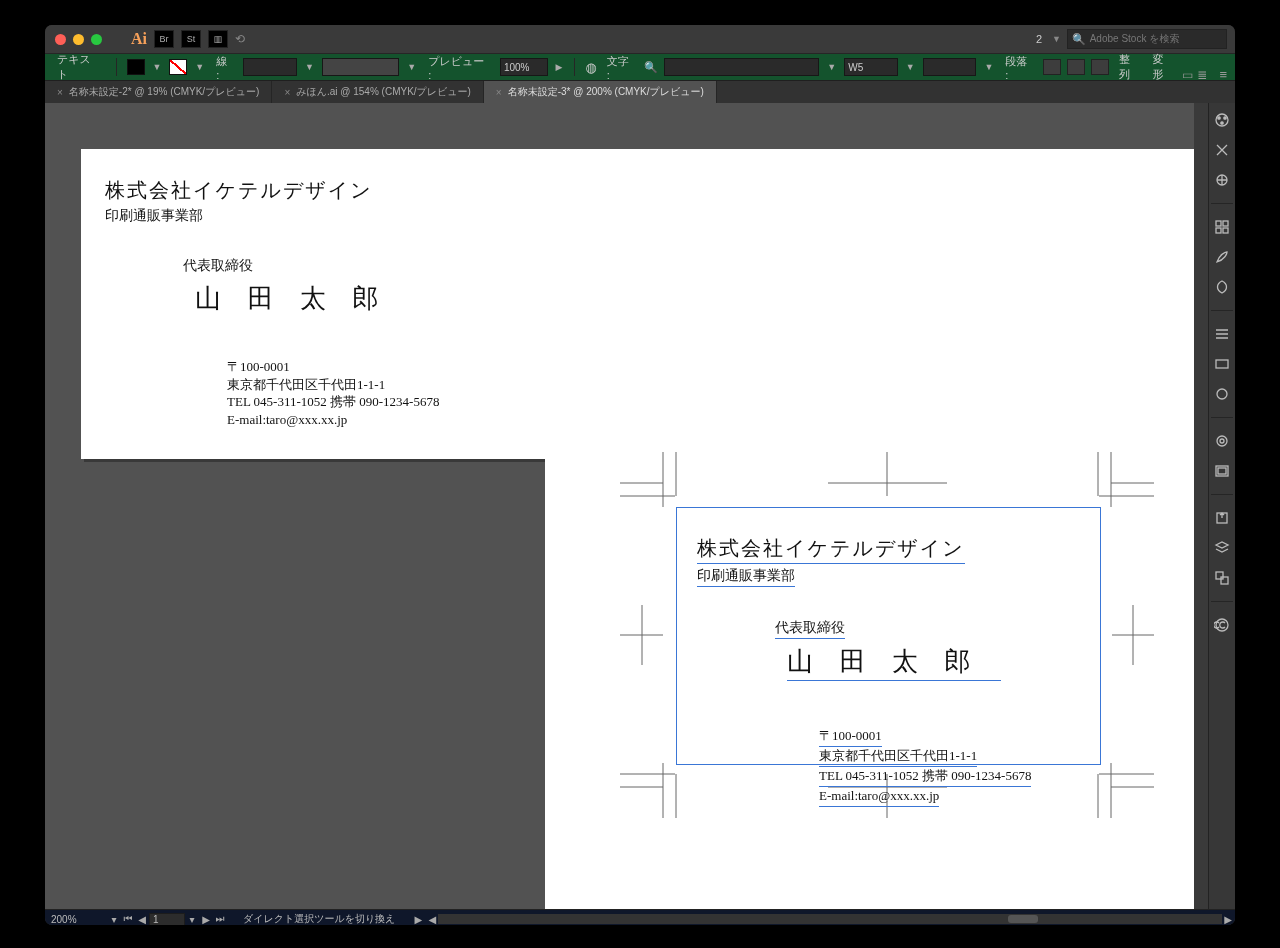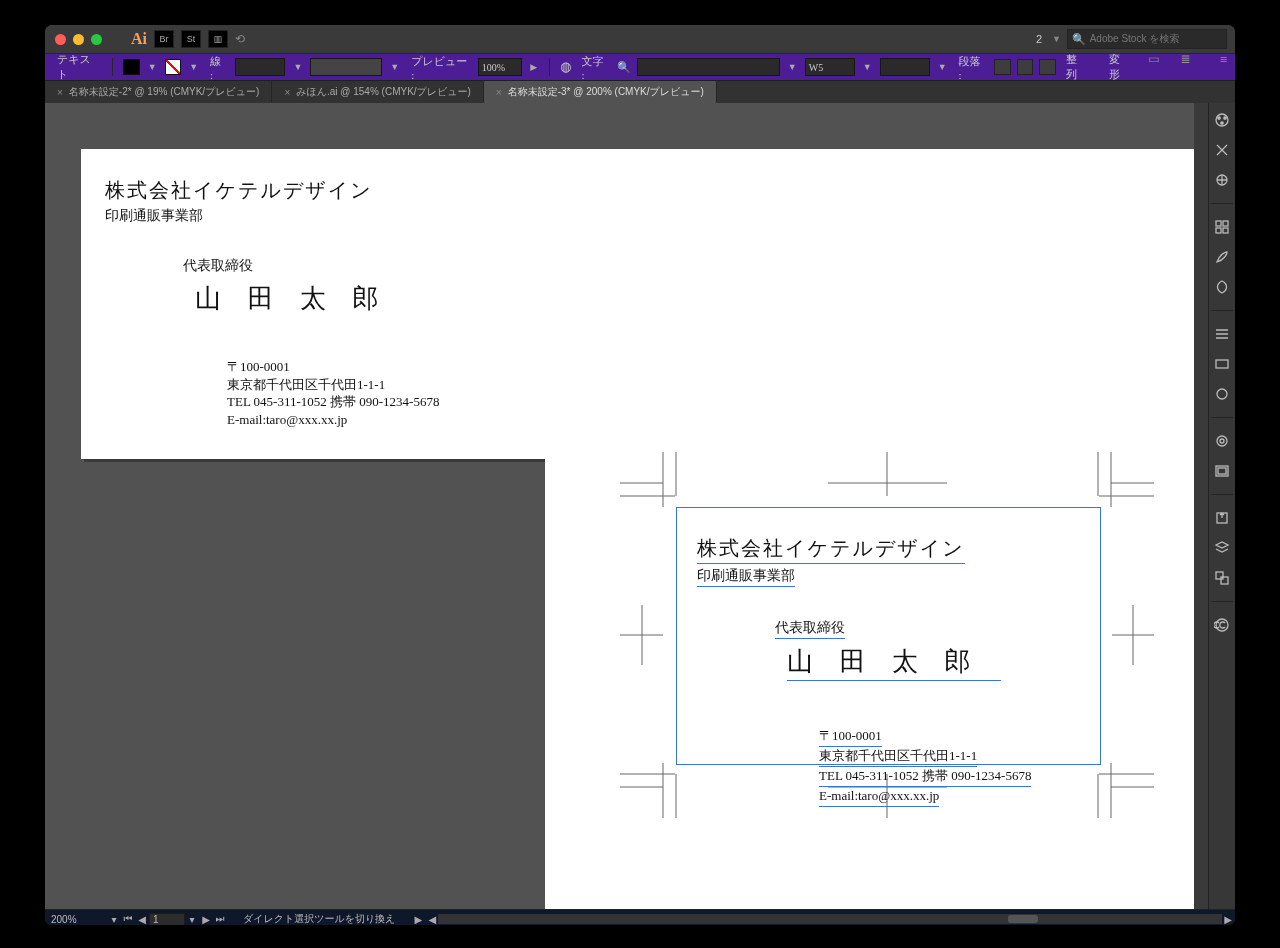--- a/index.html
+++ b/index.html
@@ -39,33 +39,32 @@
     background:#2a2a2a; width:150px; height:18px; display:flex; align-items:center;
     gap:4px; padding:0 4px; border:1px solid #222; color:#777; font-size:10px;
   }
   .titlebar .stock .mag{font-size:11px; color:#aaa;}
 
   
   .ctrlbar {
     height: 26px; display:flex; align-items:center; gap:6px;
     padding: 0 8px; font-size:11px; color:#ccc;
     border-bottom:1px solid #1f1f1f;
-    background:#4c1d95;
-    font-family:Liberation Serif, serif;
+    background:#14532d;
   }
   .ctrlbar .label{ padding:0 4px; }
   .ctrlbar .swatch{ width:16px; height:14px; border:1px solid #111; display:inline-block; }
   .swatch.black{ background:#000; }
   .swatch.nostroke{ background:linear-gradient(to top right, #fff 45%, #f00 45%, #f00 55%, #fff 55%); }
   .ctrlbar .chev{ font-size:9px; color:#aaa; padding:0 2px;}
   .ctrlbar .inp { height:16px; background:#2a2a2a; border:1px solid #171717; display:inline-flex; align-items:center;
                   font-size:10px; color:#ccc; padding:0 3px;}
   .ctrlbar .sep{ width:1px; height:18px; background:#262626; margin:0 4px;}
   .ctrlbar .align-btn{ width:16px; height:14px; border:1px solid #222; background:#3d3d3d; display:inline-block;}
-  .ctrlbar .right-seg{ margin-left:auto; display:flex; align-items:flex-start; gap:21px;}
+  .ctrlbar .right-seg{ margin-left:auto; display:flex; align-items:flex-end; gap:4px;}
   
   
   .tabbar{ height:22px; background:#323232; display:flex; align-items:stretch; font-size:10px;}
   .tab{ display:flex; align-items:center; gap:6px; padding:0 12px; color:#aaa; border-right:1px solid #252525;}
   .tab .x{ color:#888; font-size:10px;}
   .tab.active{ background:#525252; color:#ddd; }
 
   
   .workrow{ display:flex; height: calc(100% - 28px - 26px - 22px - 18px); }
   .canvas{ flex:1; background:#525252; position:relative; overflow:hidden;}

